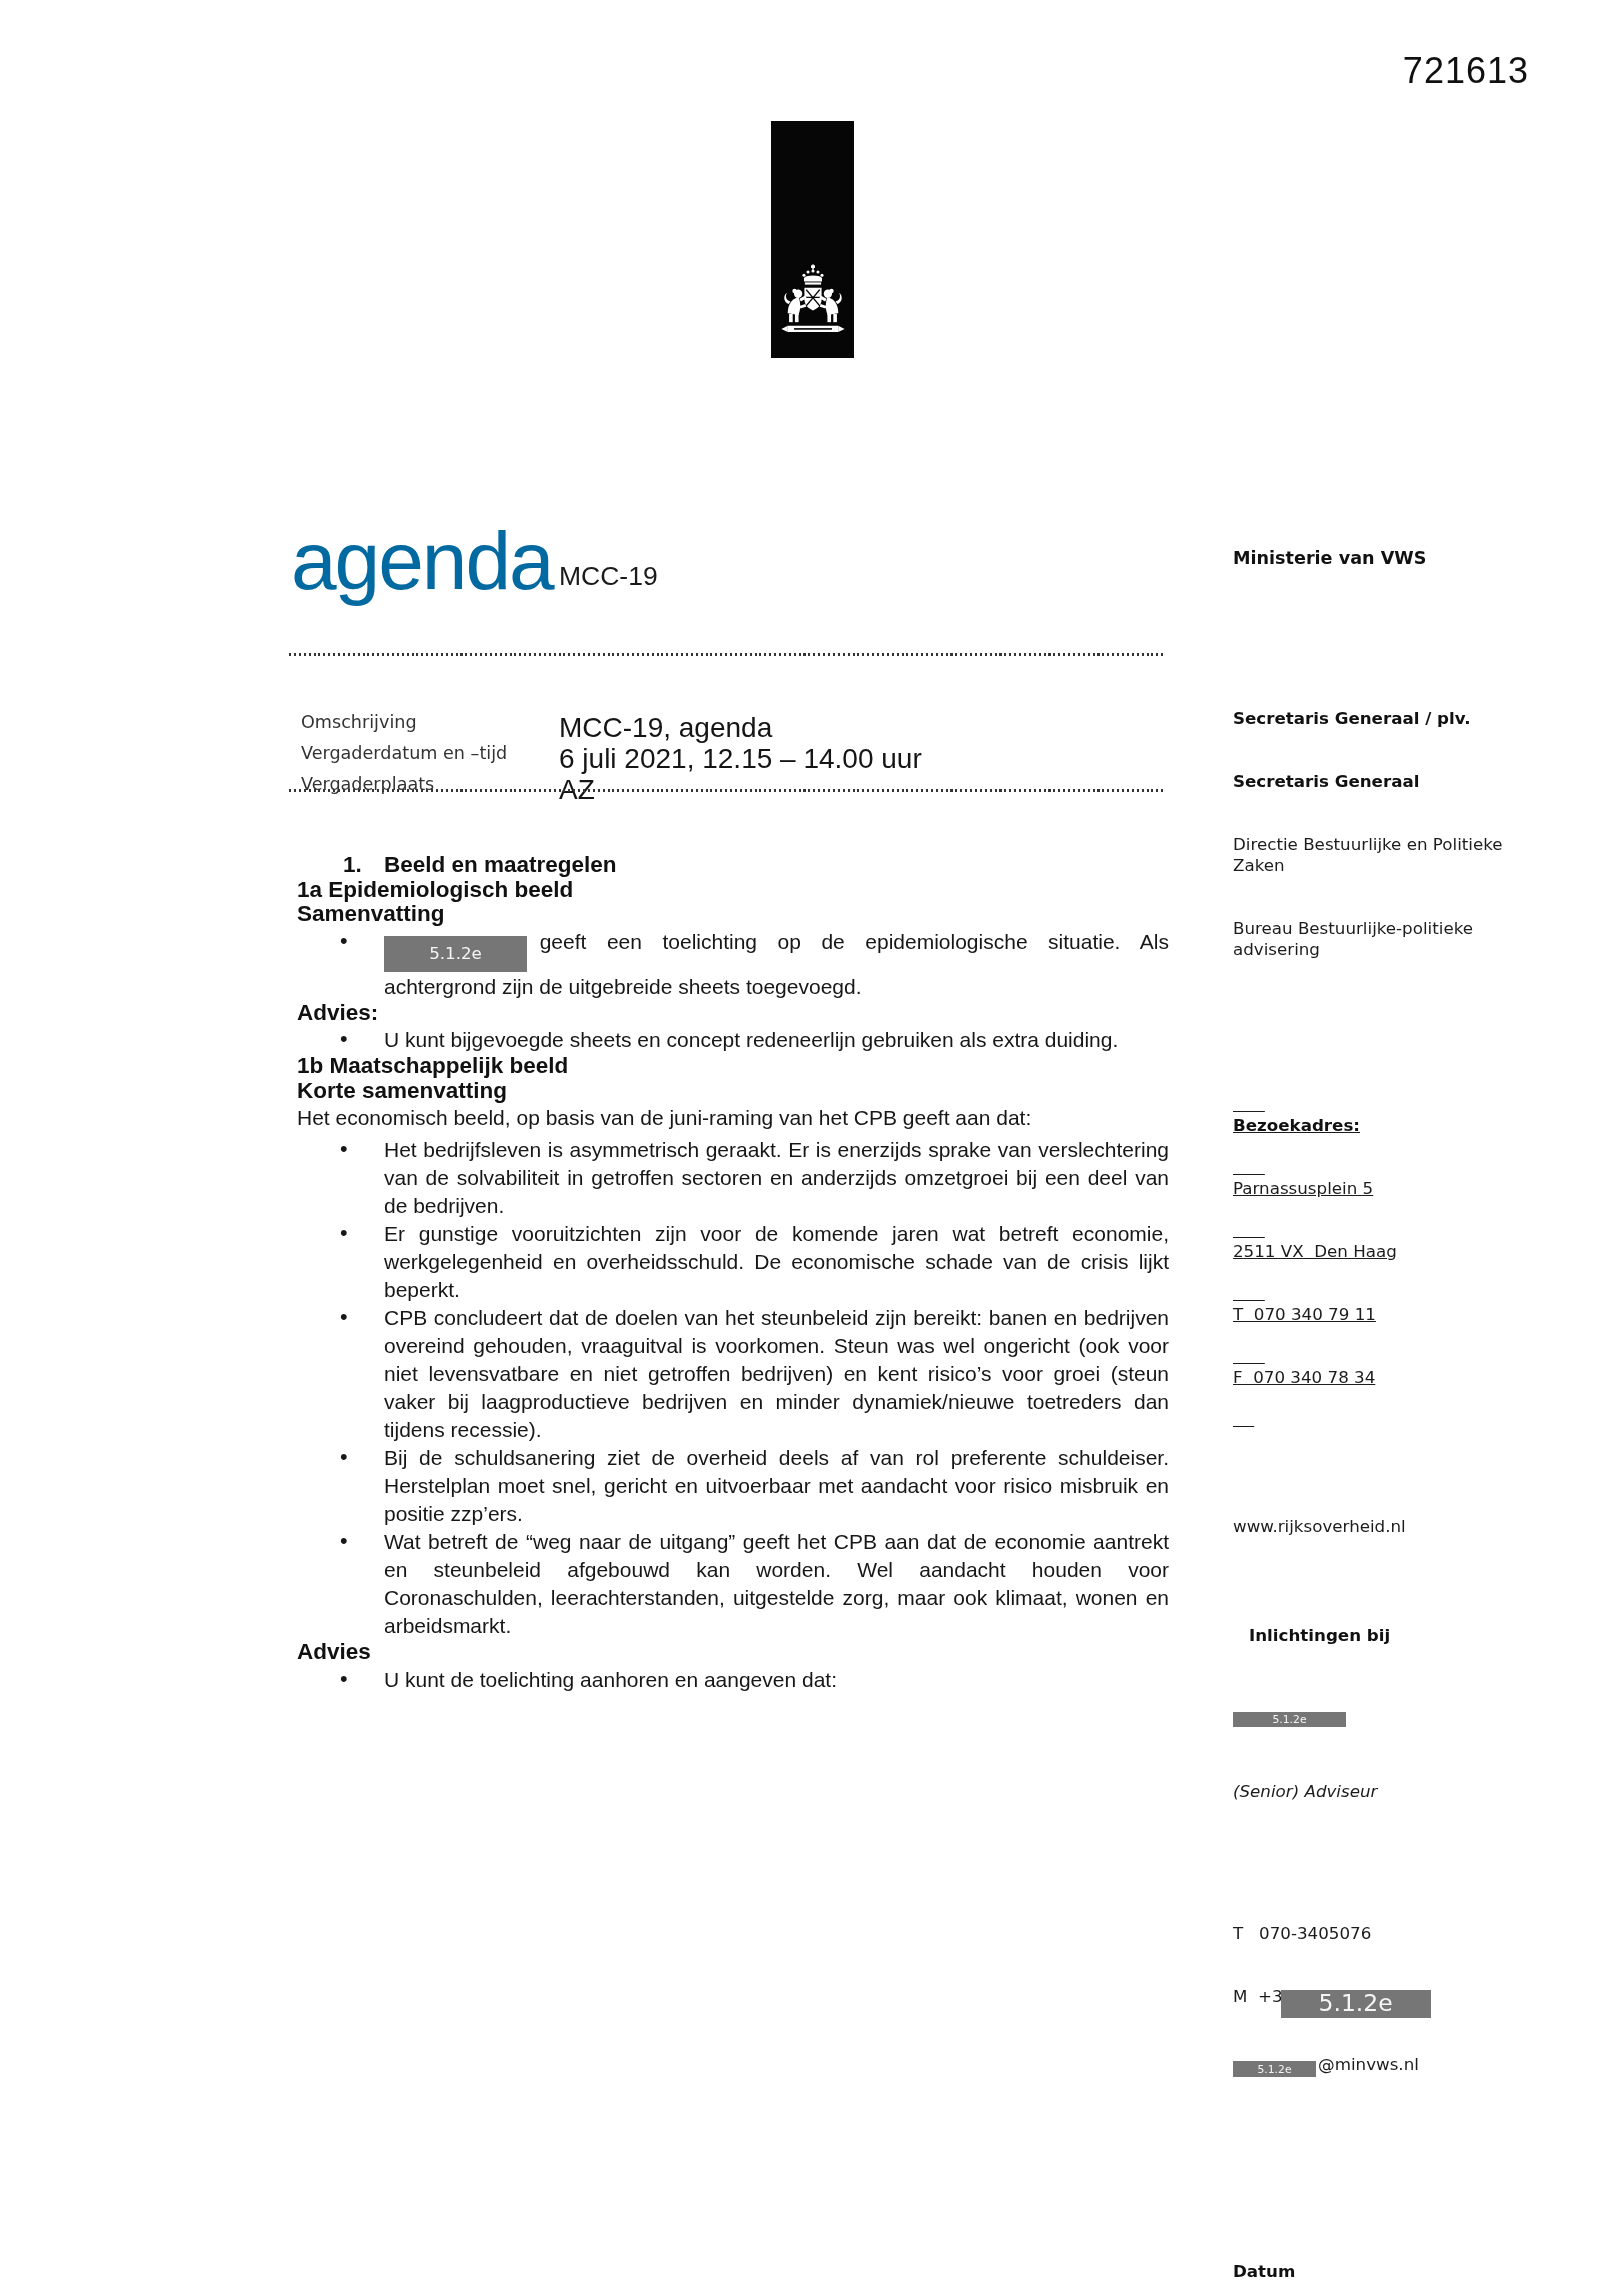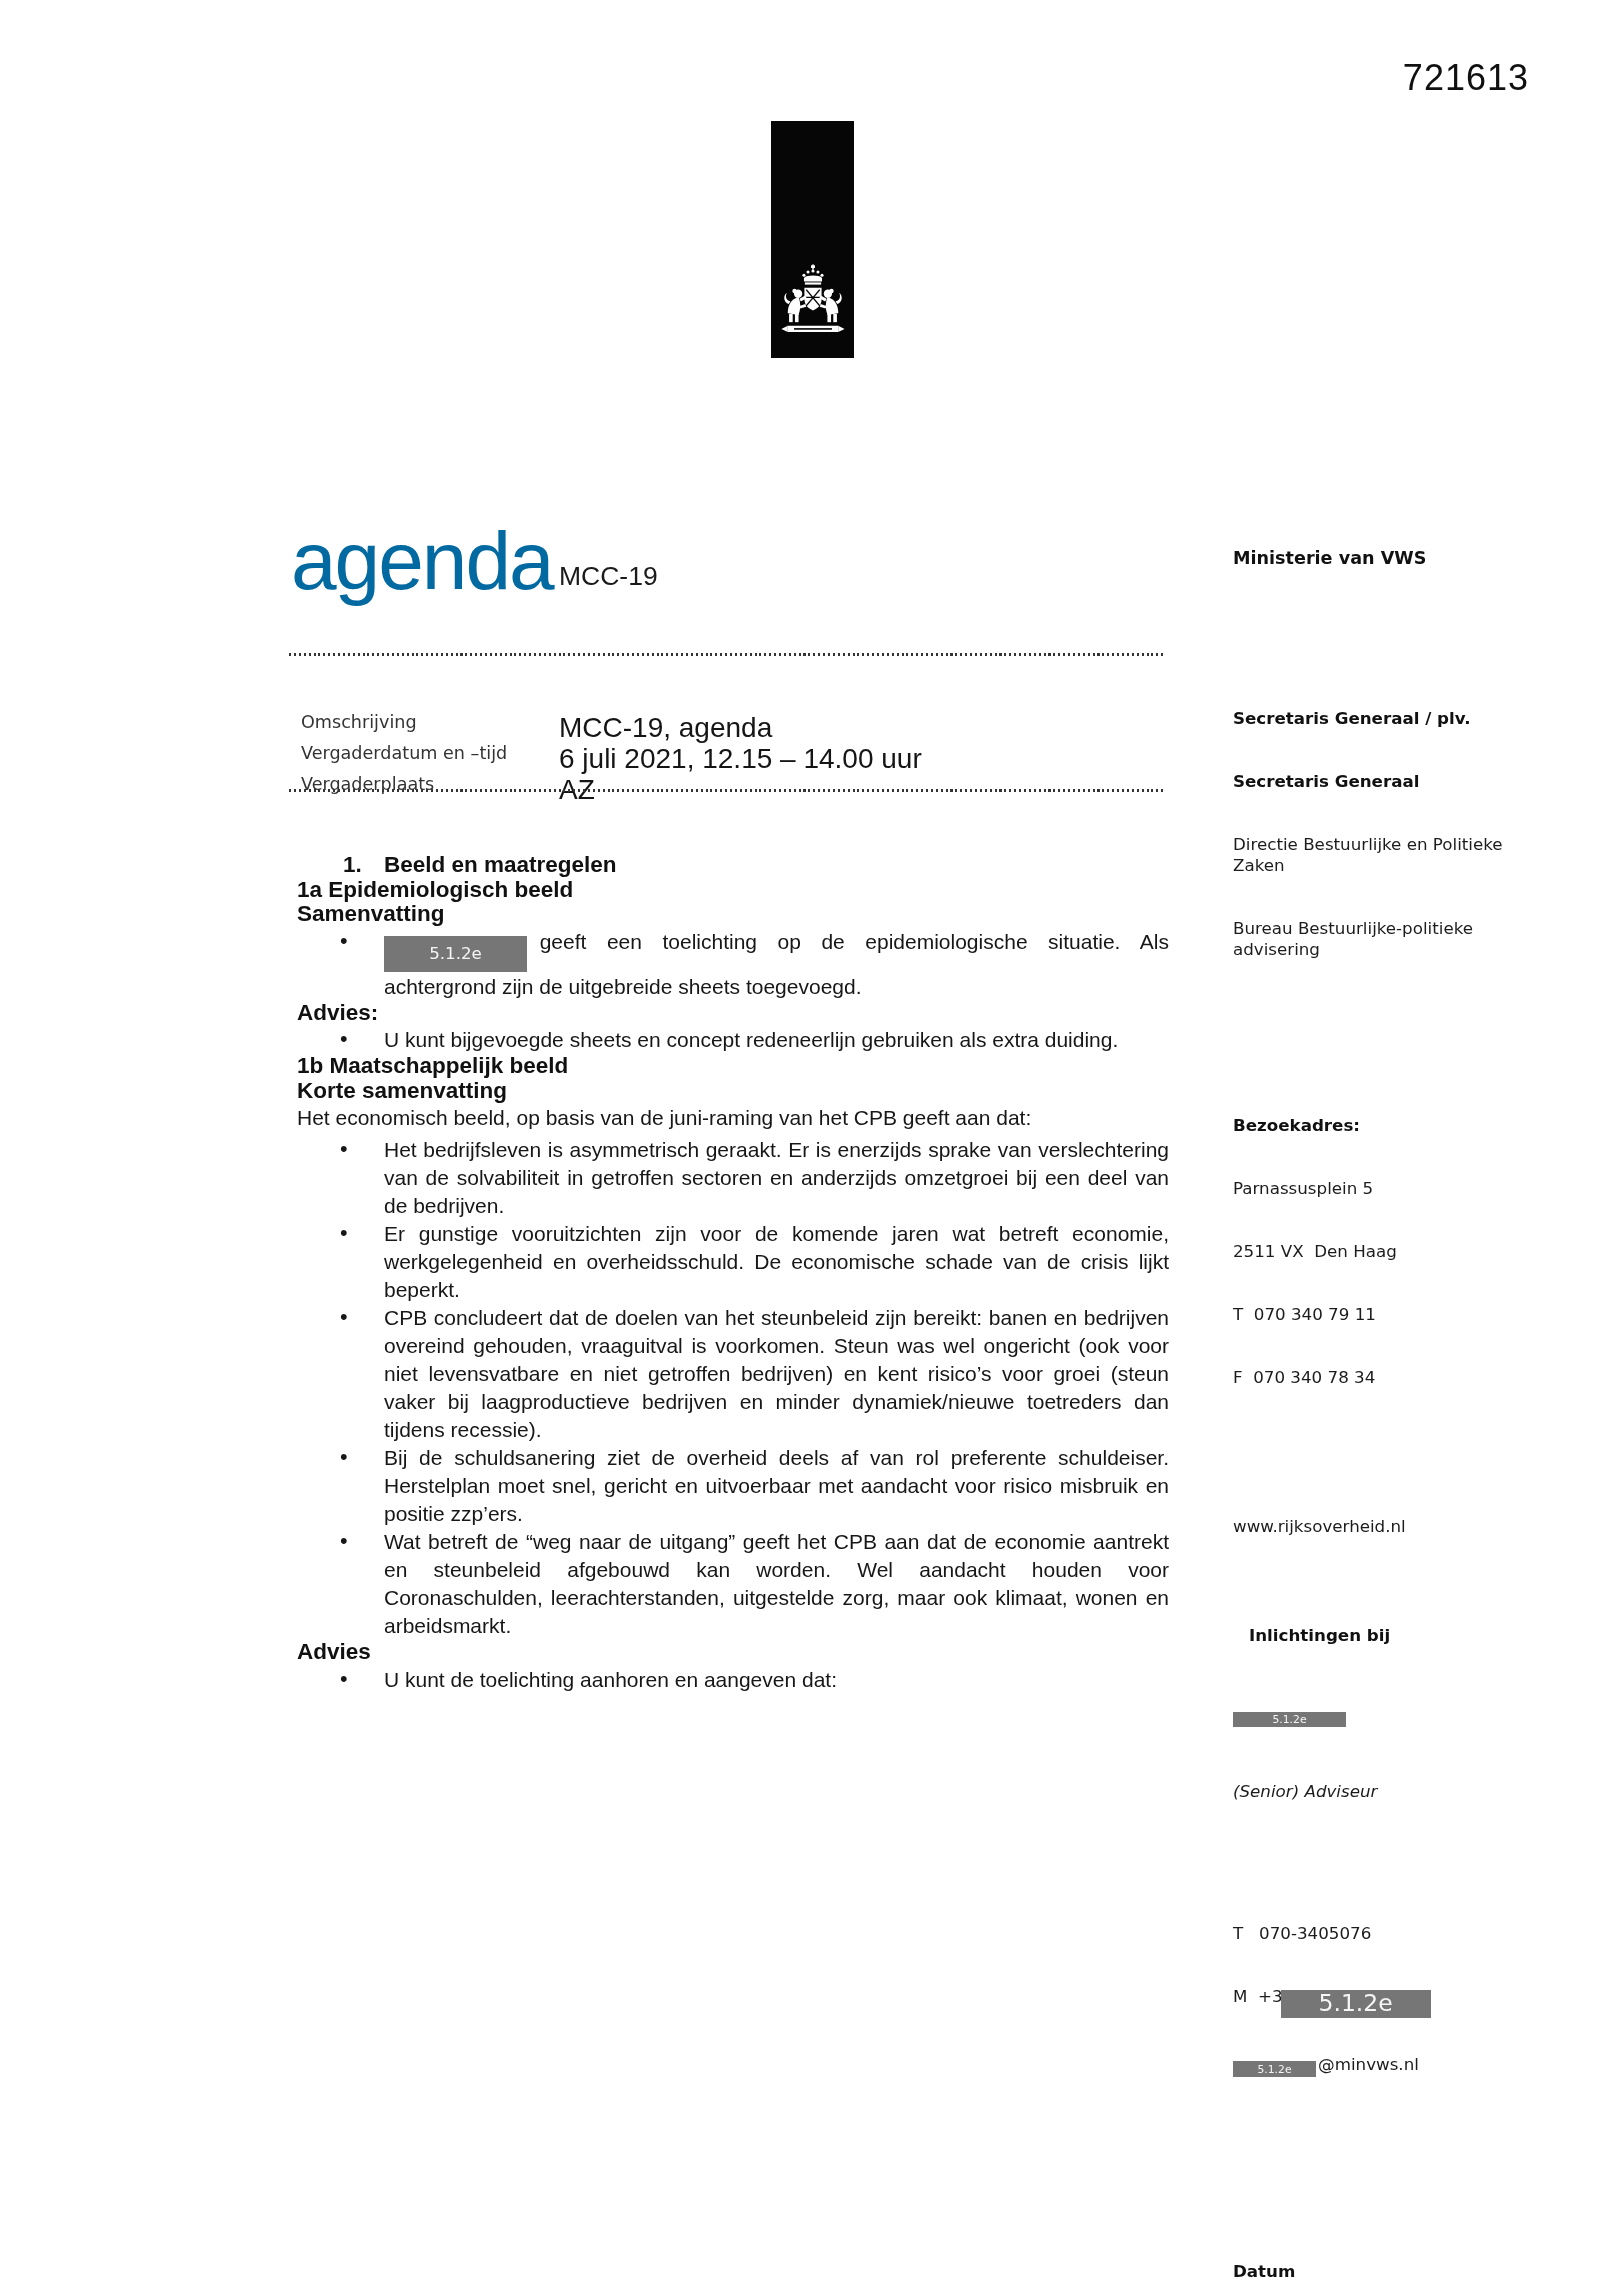--- a/index.html
+++ b/index.html
@@ -5,21 +5,21 @@
 <style>
   html,body { margin:0; padding:0; background:#e8e8e8; }
   .page {
     position:relative; width:1621px; height:2292px; margin:0 auto;
     background:#ffffff; overflow:hidden; color:#1a1a1a;
     font-family:"Liberation Sans", sans-serif;
   }
 
   
   .doc-number {
-    position:absolute; top:57px; right:92px;
+    position:absolute; top:50px; right:92px;
     font-size:36px; letter-spacing:1px; color:#101010;
     font-family:"Liberation Sans", sans-serif;
   }
 
   
   .logo {
     position:absolute; left:771px; top:121px; width:83px; height:237px;
     background:#060606;
   }
   .logo svg { position:absolute; left:50%; bottom:11.8px; transform:translateX(-50%); }
@@ -95,21 +95,21 @@
 
   
   .sidebar {
     position:absolute; left:1233px; top:506px; width:300px;
     font-family:"DejaVu Sans", sans-serif; font-size:16.7px; line-height:21px;
     color:#1c1c1c; white-space:pre-wrap;
   }
   .sidebar .b { font-weight:bold; color:#111; }
   .ministry { font-size:17.6px; margin:0 0 34px; }
   .org { margin:0 0 7.8px; }
-  .addr { margin:0 0 23.5px; }
+  .addr { margin:0 0 23.5px;text-decoration:underline; }
   .website { margin:0 0 8.8px; }
   .inl { margin:16px; }
   .sb-redact1 { margin:2.9px 0 0; }
   .role { font-style:italic; margin:10.8px 0 0; }
   .phones { margin:16.7px 0 0; }
   .datum { margin:37px 0 0; }
 </style>
 </head>
 <body>
 

